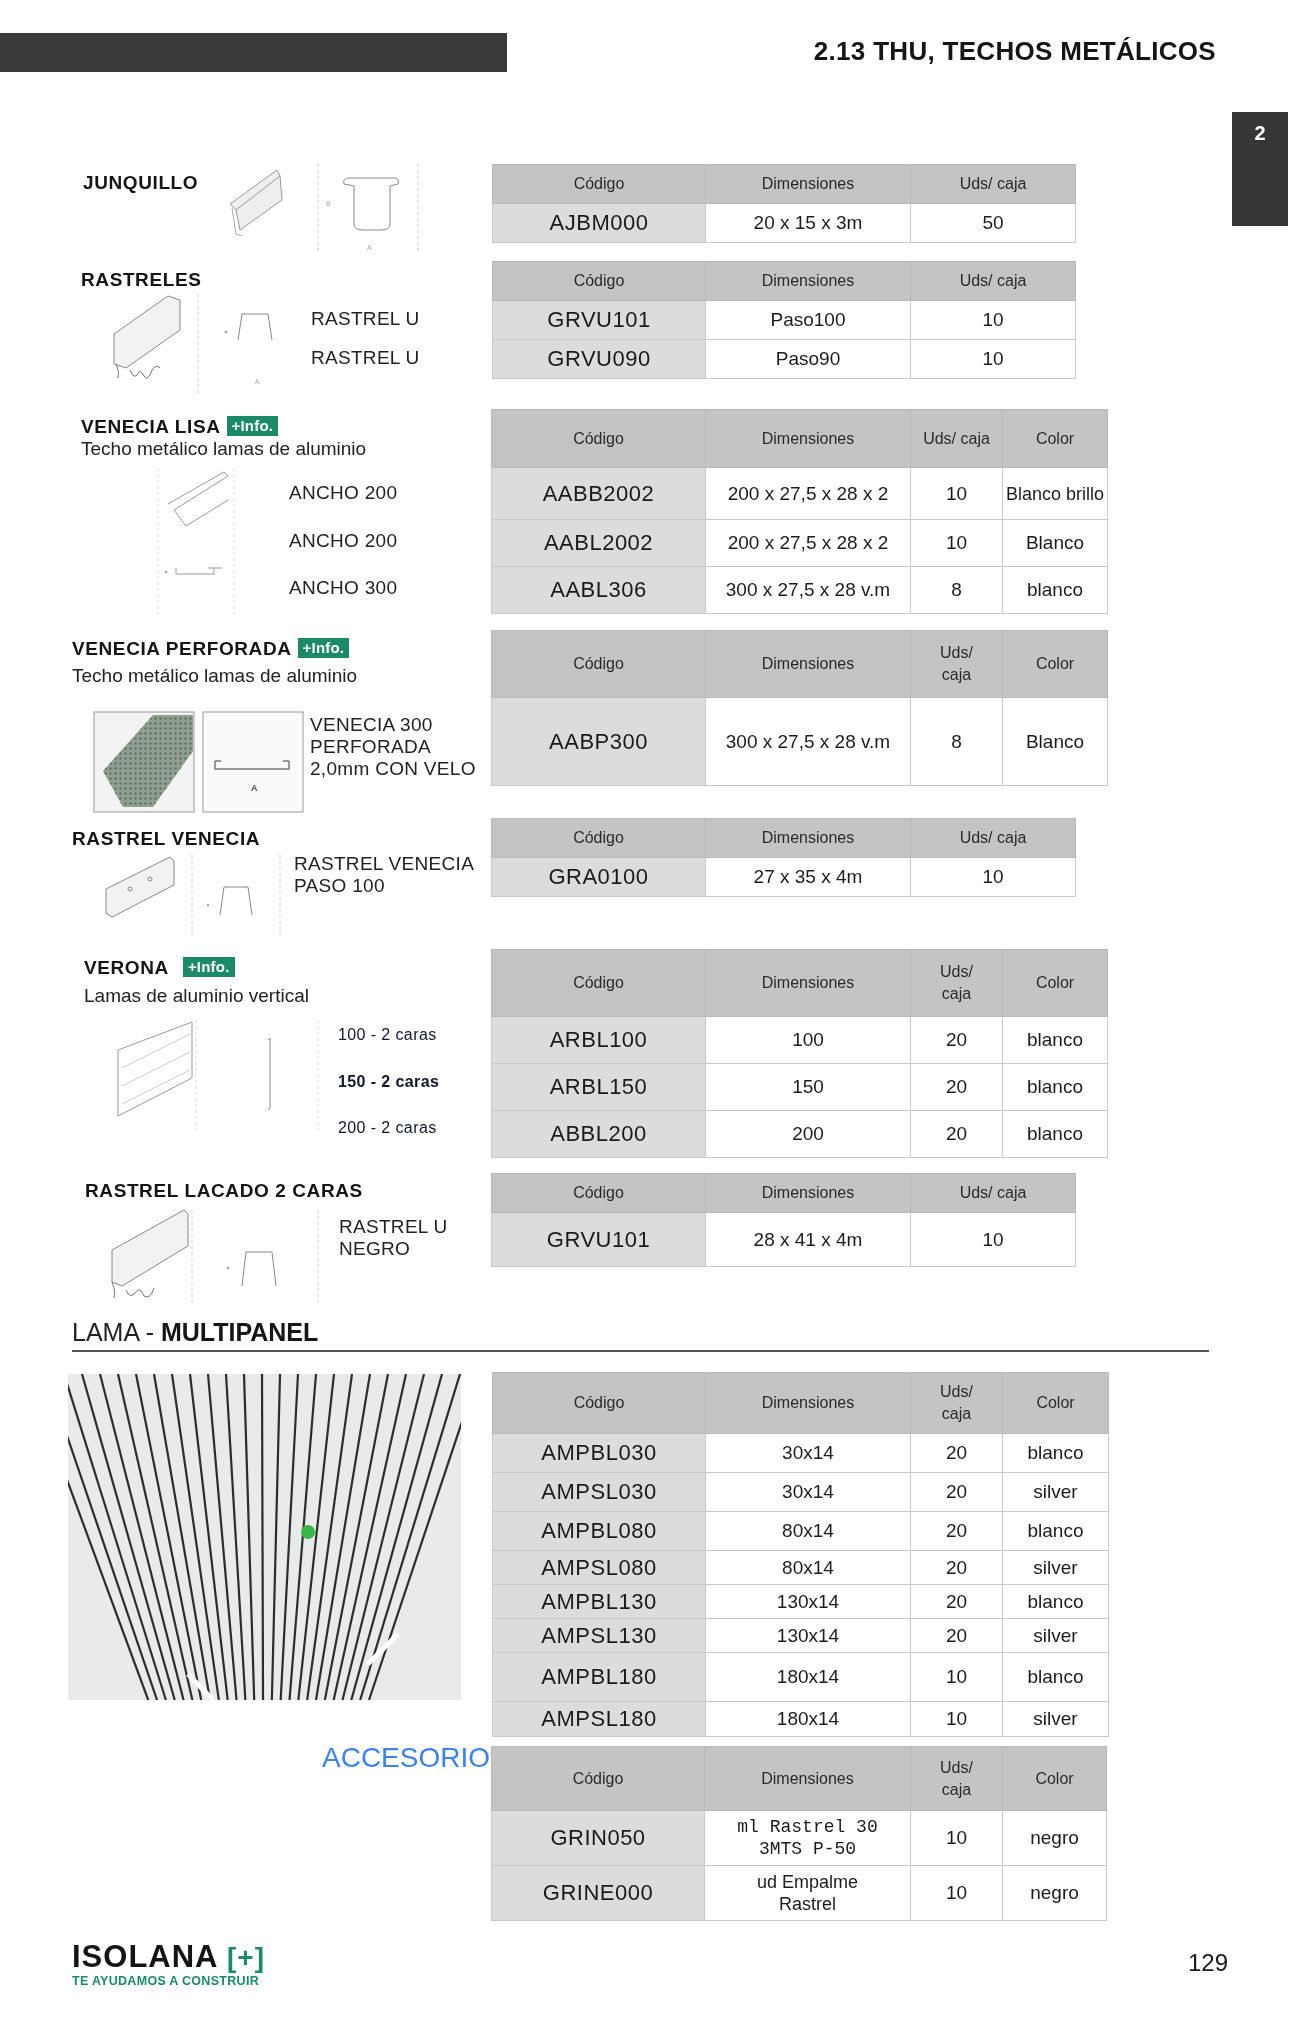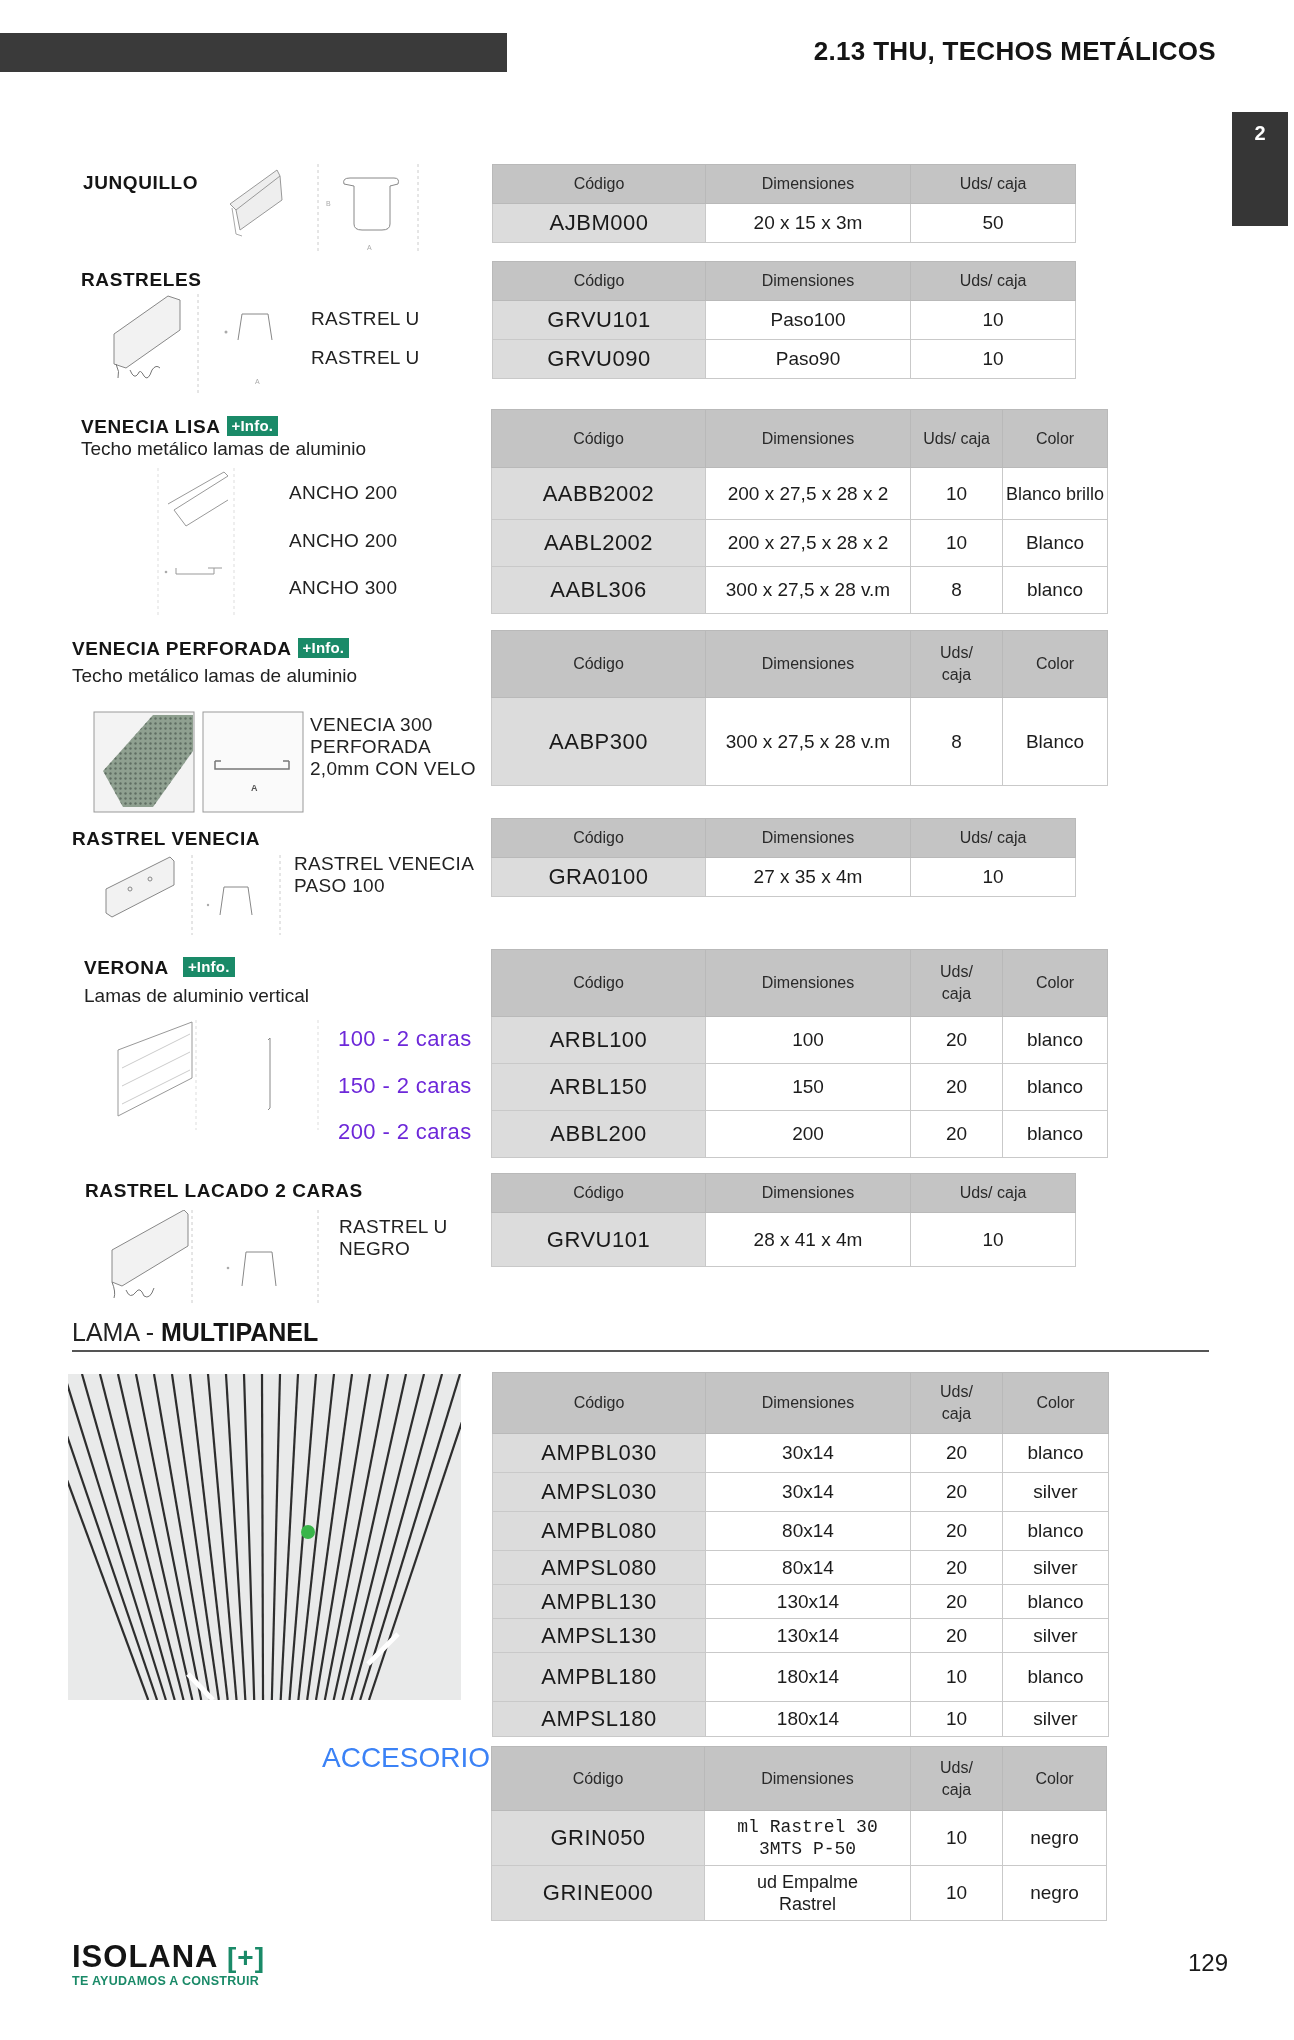--- a/index.html
+++ b/index.html
@@ -8,21 +8,21 @@
   .abs { position:absolute; }
   .topbar { left:0; top:33px; width:507px; height:39px; background:#3a3a3a; }
   .page-title { right:78px; top:36px; font-size:26px; font-weight:bold; letter-spacing:0.3px; color:#151515; white-space:nowrap; }
   .side-tab { left:1232px; top:112px; width:56px; height:114px; background:#363636; color:#fff;
               font-weight:bold; font-size:20px; text-align:center; padding-top:10px; box-sizing:border-box; }
   .sec-title { font-weight:bold; font-size:19px; letter-spacing:0.6px; color:#151515; white-space:nowrap; }
   .sec-sub { font-size:19px; color:#222; white-space:nowrap; }
   .info-badge { display:inline-block; background:#1a8a68; color:#fff; font-weight:bold; font-size:15px;
                 padding:1px 5px 2px 5px; margin-left:6px; vertical-align:2px; letter-spacing:0.2px; }
   .lbl { font-size:19px; color:#222; white-space:nowrap; line-height:22px; letter-spacing:0.3px; }
-  .lbl-lg { font-size:22px; color:#6d28d9; white-space:nowrap; letter-spacing:0.4px; }
+  .lbl-lg { font-size:16px; color:#0f172a; white-space:nowrap; letter-spacing:0.4px; }
 
   table.pt { position:absolute; border-collapse:collapse; table-layout:fixed; }
   table.pt th, table.pt td { border:1.5px solid #c9c9c9; text-align:center; vertical-align:middle; padding:0 2px; }
   table.pt th { background:#c4c4c4; font-weight:normal; font-size:16px; color:#2a2a2a; line-height:22px; border-color:#b9b9b9; }
   table.pt td { background:#ffffff; font-size:19px; color:#1c1c1c; line-height:22px; }
   table.pt td.code { background:#dcdcdc; font-size:22px; letter-spacing:0.5px; color:#1a1a1a; }
   table.pt td.sm { font-size:18px; }
   .photo { left:68px; top:1374px; width:393px; height:326px; background:#e9eaea; overflow:hidden; }
   .heading-lama { left:72px; top:1318px; font-size:25px; color:#222; white-space:nowrap; }
   .heading-lama b { font-weight:bold; color:#151515; }
@@ -236,21 +236,21 @@
 </div>
 <div class="abs sec-sub" style="left:84px;top:985px;">Lamas de aluminio vertical</div>
 <svg class="abs" style="left:108px;top:1020px;" width="215" height="110">
   <line x1="88" y1="0" x2="88" y2="110" stroke="#ddd" stroke-dasharray="3,3"></line>
   <line x1="210" y1="0" x2="210" y2="110" stroke="#ddd" stroke-dasharray="3,3"></line>
   <path d="M10 30 L84 2 M10 30 L10 96 L84 58 L84 2" fill="none" stroke="#999"></path>
   <path d="M14 48 L82 14 M14 66 L82 32 M14 84 L82 50" fill="none" stroke="#ccc"></path>
   <path d="M160 20 L162 18 L162 88 L160 90" fill="none" stroke="#888"></path>
 </svg>
 <div class="abs lbl-lg" style="left:338px;top:1026px;">100 - 2 caras</div>
-<div class="abs lbl-lg" style="left:338px;top:1073px;">150 - 2 caras</div>
+<div class="abs lbl-lg" style="left:338px;top:1073px;font-weight:bold;">150 - 2 caras</div>
 <div class="abs lbl-lg" style="left:338px;top:1119px;">200 - 2 caras</div>
 <table class="pt" style="left:491px;top:949px;width:616px;">
   <colgroup>
       <col style="width:214px">
       <col style="width:205px">
       <col style="width:92px">
       <col style="width:105px">
     </colgroup>
   <tbody>
       <tr style="height:67px">

